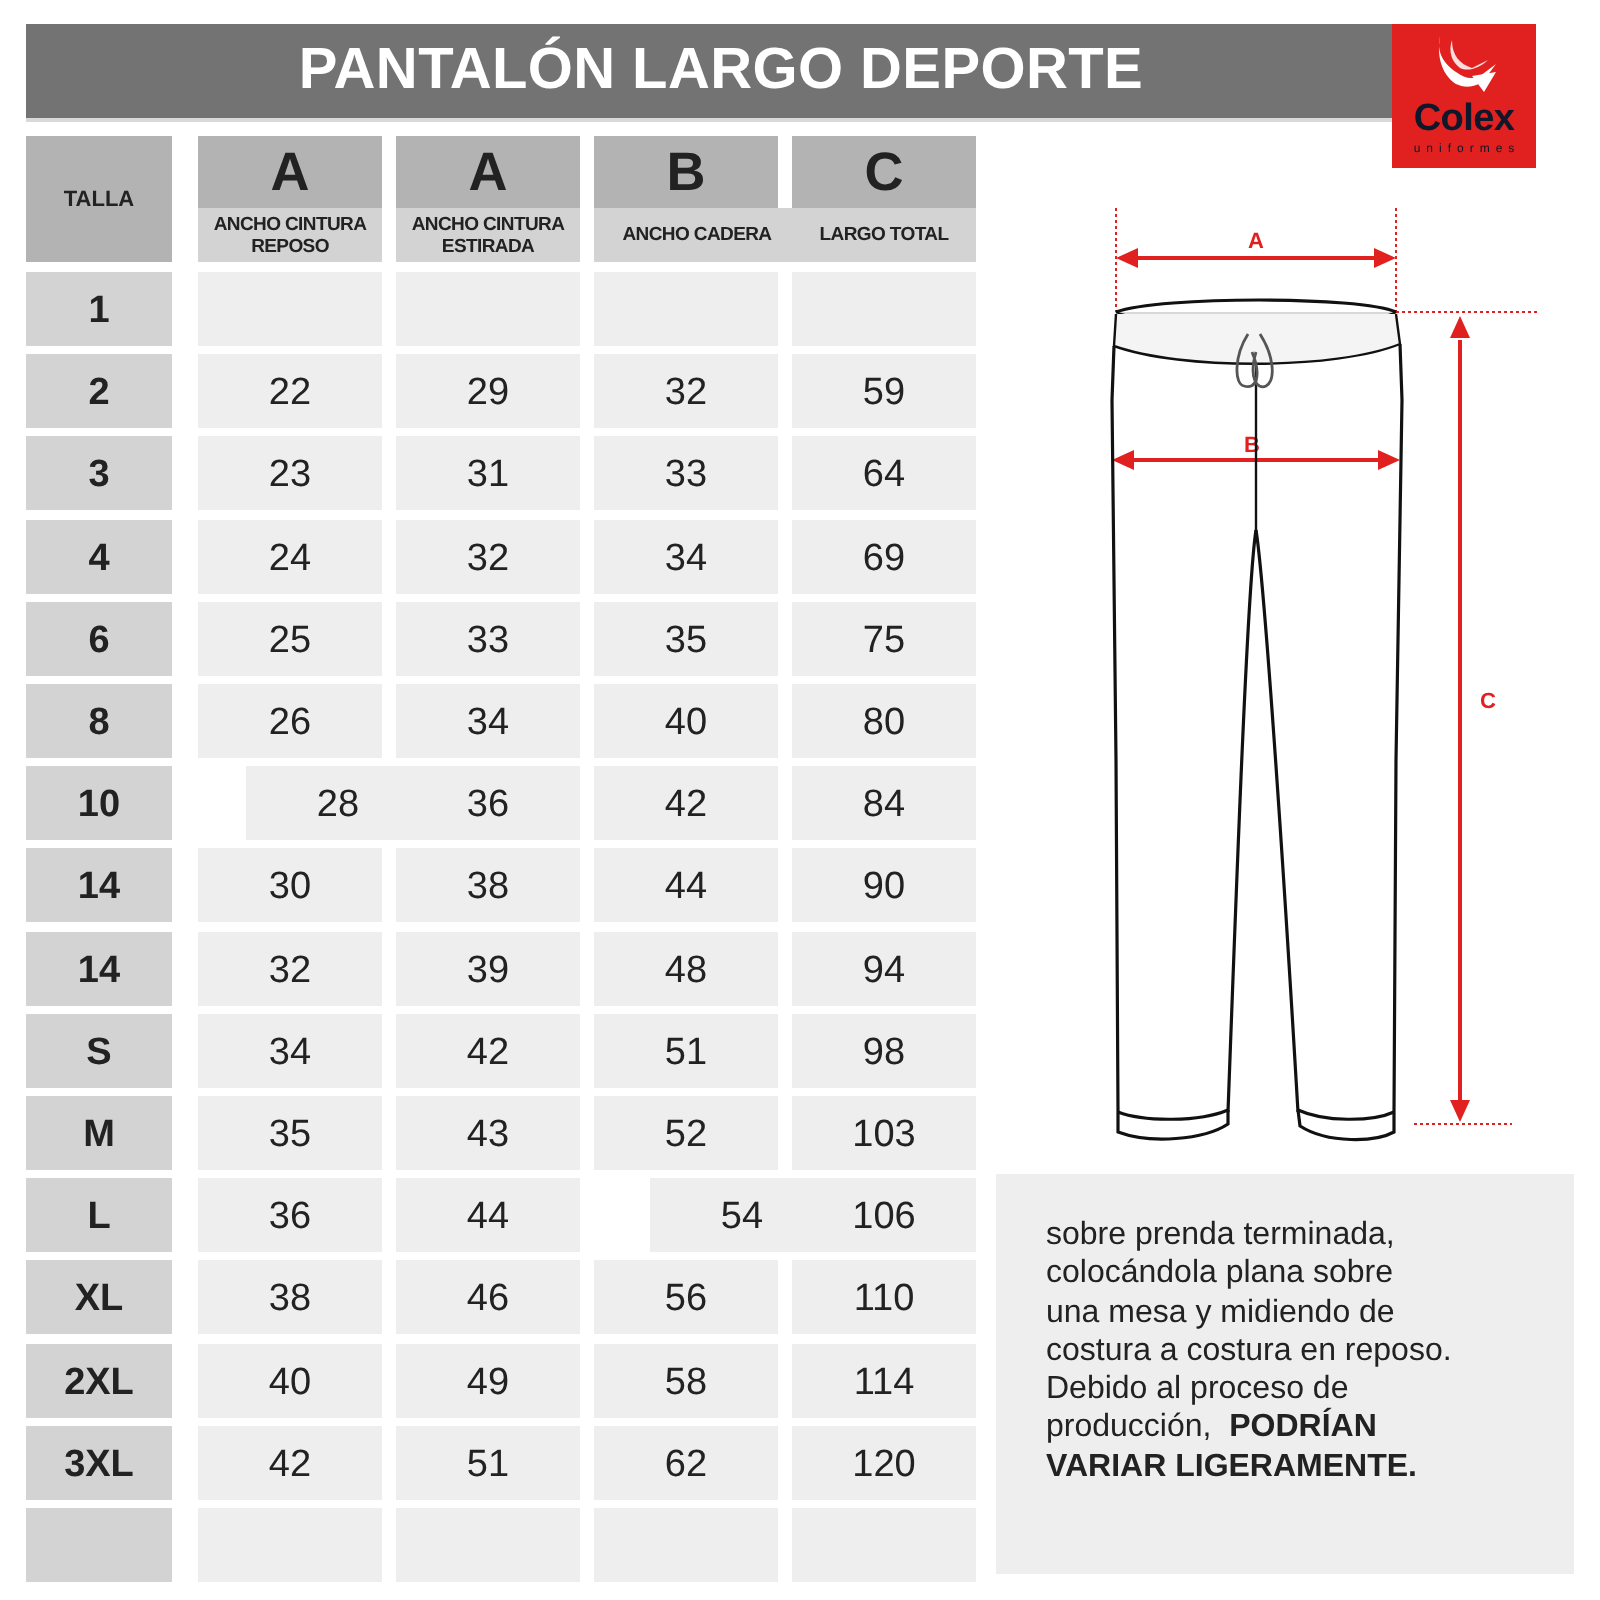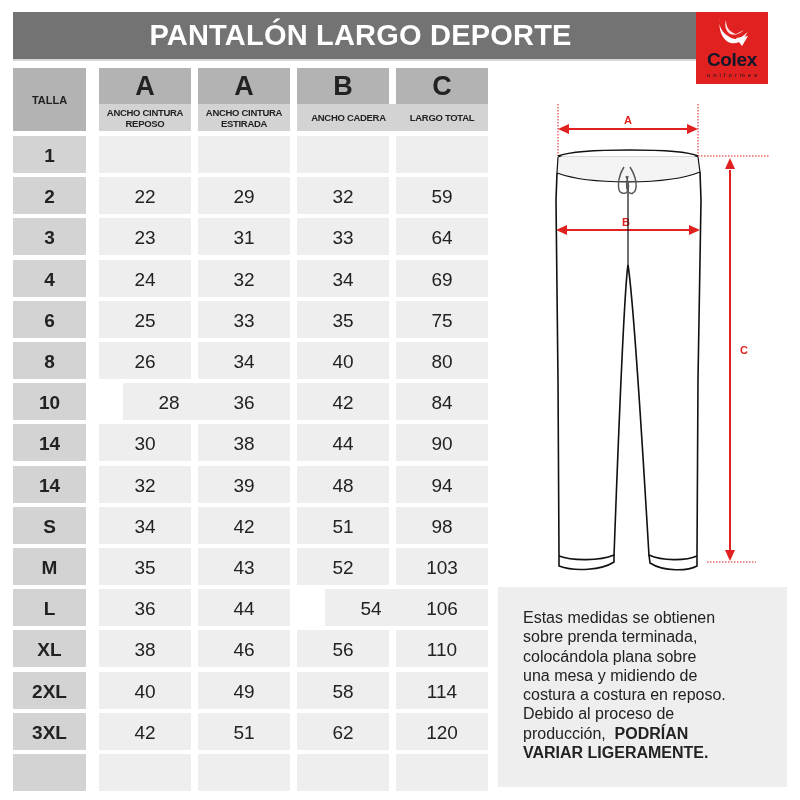--- a/index.html
+++ b/index.html
@@ -182,21 +182,20 @@
     <path d="M628 265 C632 290 641 420 649 556"></path>
     <path d="M559 556 C572 561 600 561 614 555"></path>
     <path d="M559 556 L559 566 C575 572 602 570 614 562 L614 555"></path>
     <path d="M649 555 C662 561 686 561 697 556"></path>
     <path d="M649 555 L650 563 C664 572 688 571 697 566 L697 556"></path>
   </g>
   <path d="M624 167 C617 178 617 192 622 193 C628 195 631 188 626 176 M630 167 C637 178 638 190 633 193 C629 195 624 190 628 176" fill="none" stroke="#555" stroke-width="1.4"></path>
 </svg>
 
 <div class="note">
-  <div>Estas medidas se obtienen</div>
   <div>sobre prenda terminada,</div>
   <div>colocándola plana sobre</div>
   <div>una mesa y midiendo de</div>
   <div>costura a costura en reposo.</div>
   <div>Debido al proceso de</div>
   <div><span style="white-space:pre">producción,  </span><b>PODRÍAN</b></div>
   <div><b>VARIAR LIGERAMENTE.</b></div>
 </div>
 
 </body></html>

